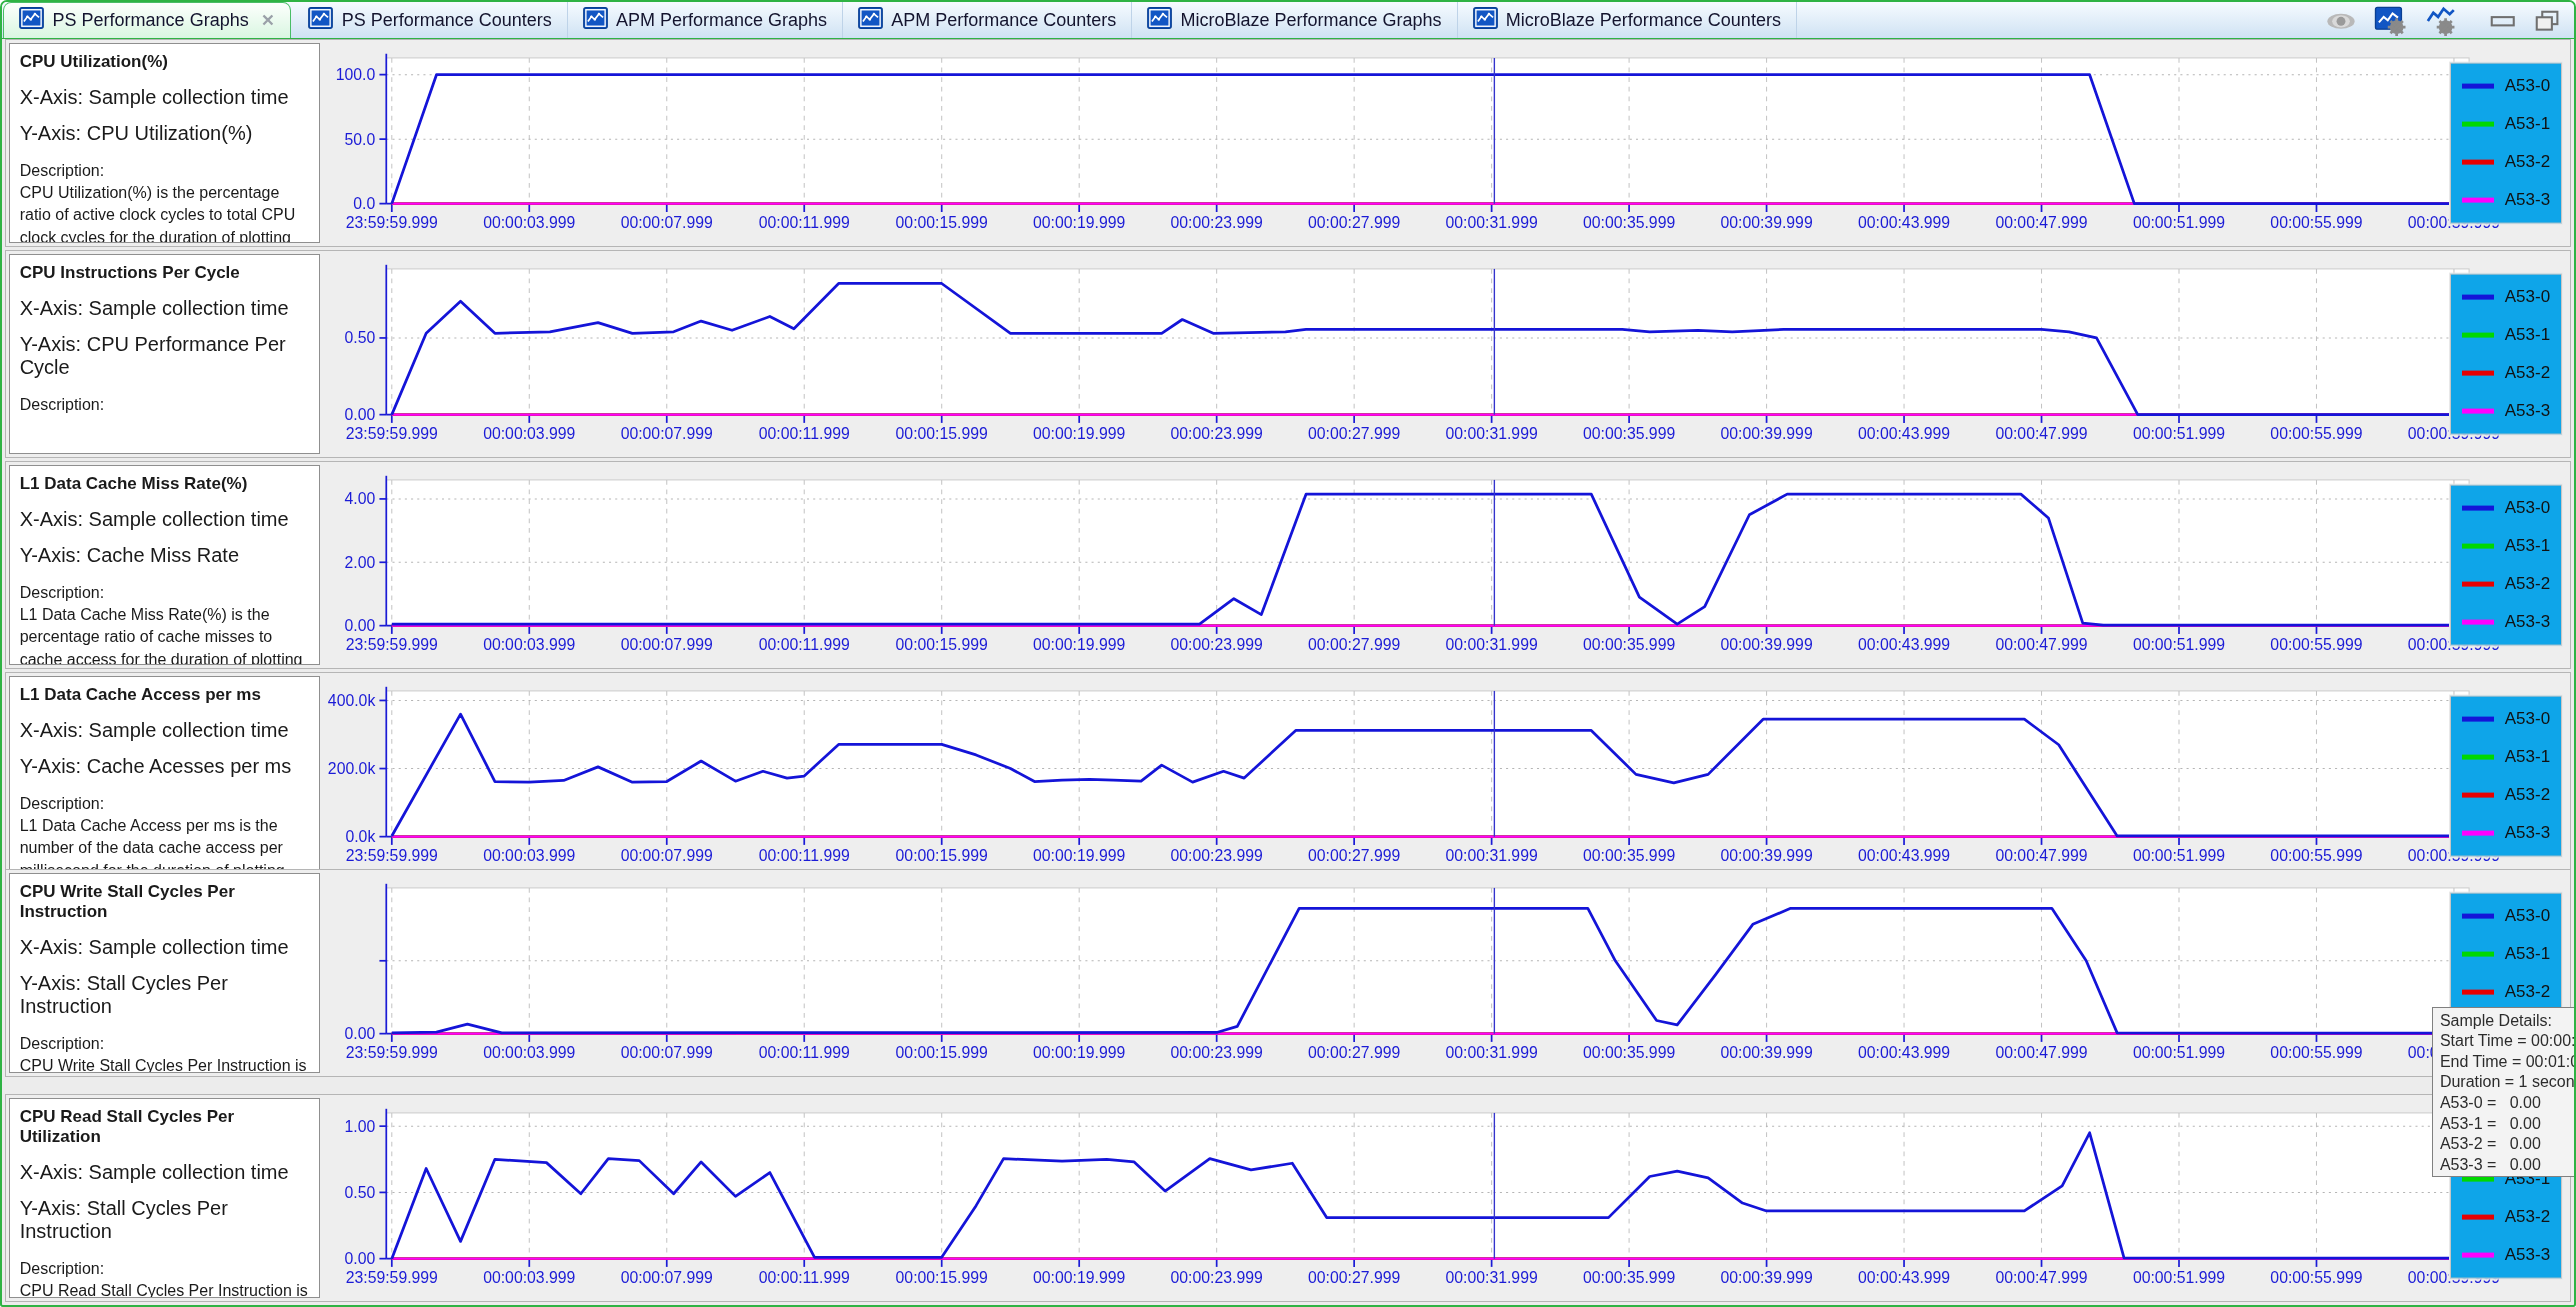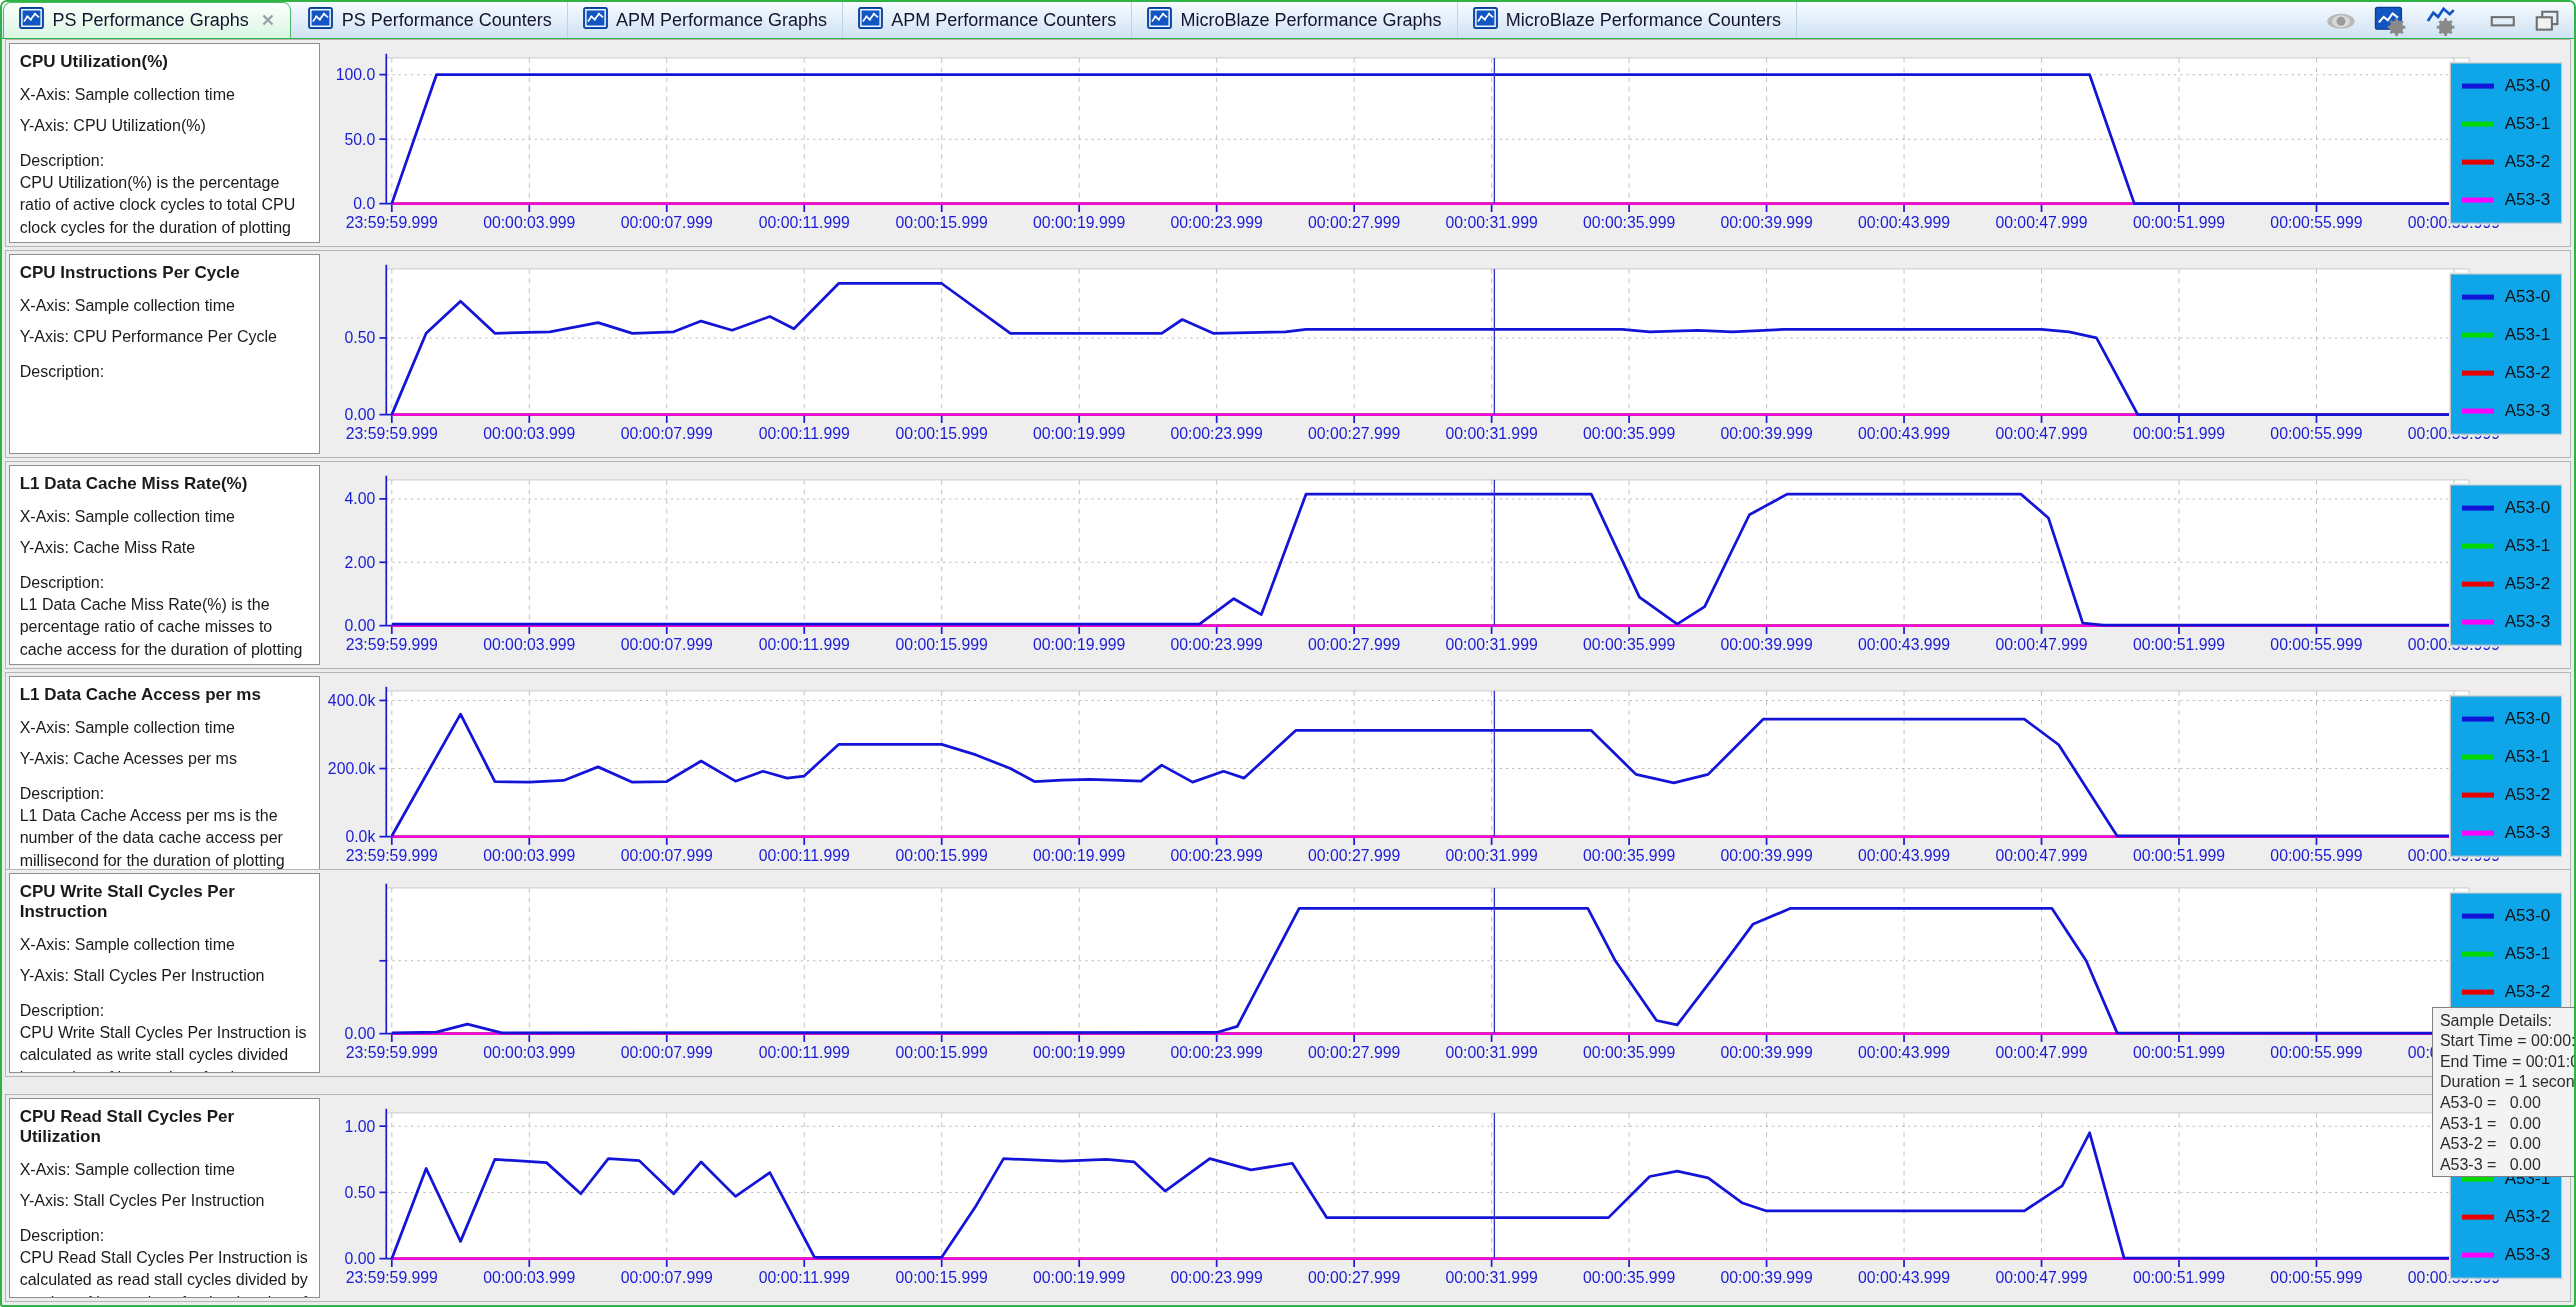--- a/index.html
+++ b/index.html
@@ -12,21 +12,21 @@
        border-right:0.7px solid #bed3e8;cursor:default;white-space:nowrap;}
   .tab.active{background:linear-gradient(#fdfffd,#d9f6e1);border:1.4px solid #49bd66;border-bottom:none;
        border-radius:8.2px 8.2px 0 0;margin-right:2.7px;}
   .tab .close{font-size:16.5px;color:#9aa0a8;margin-left:4.1px;font-weight:bold;}
   .tabicons{position:absolute;right:12.4px;top:4.1px;display:flex;align-items:center;gap:18px;}
   
   .row{position:absolute;left:2.7px;right:2.7px;height:208px;background:#eeeeee;border:0.7px solid #b5b5b5;box-sizing:border-box;}
   .desc{position:absolute;left:3.4px;top:2.7px;width:311px;height:200px;box-sizing:border-box;background:#ffffff;
         border:0.7px solid #8f8f8f;padding:5.5px 9.6px;overflow:hidden;color:#1a1a1a;}
   .desc-title{text-align:left;font-weight:bold;font-size:17px;margin:2.7px 0 5.5px 0;}
-  .desc-line{font-size:16px;margin:13.7px 0;}
+  .desc-line{font-size:20px;margin:13.7px 0;}
   .desc-desc-label{font-size:16px;margin:17px 0 0 0;}
   .desc-desc{font-size:16px;line-height:1.42;margin-top:1.4px;}
   .chartwrap{position:absolute;left:315px;top:0;width:2256px;height:207px;}
   .legend{position:absolute;right:8.2px;top:50%;transform:translateY(-50%);background:#0ea5e9;
           border:1.4px solid #c6c6c6;outline:0.7px solid #e9e9e9;padding:12.4px 11px;display:flex;
           flex-direction:column;gap:18px;z-index:5;}
   .legend-item{display:flex;align-items:center;gap:11px;font-size:17px;color:#111;}
   .legend-swatch{width:32px;height:5.5px;flex:0 0 auto;}
   
   .tooltip{position:absolute;left:2430px;top:1005px;width:172px;height:170px;box-sizing:border-box;

